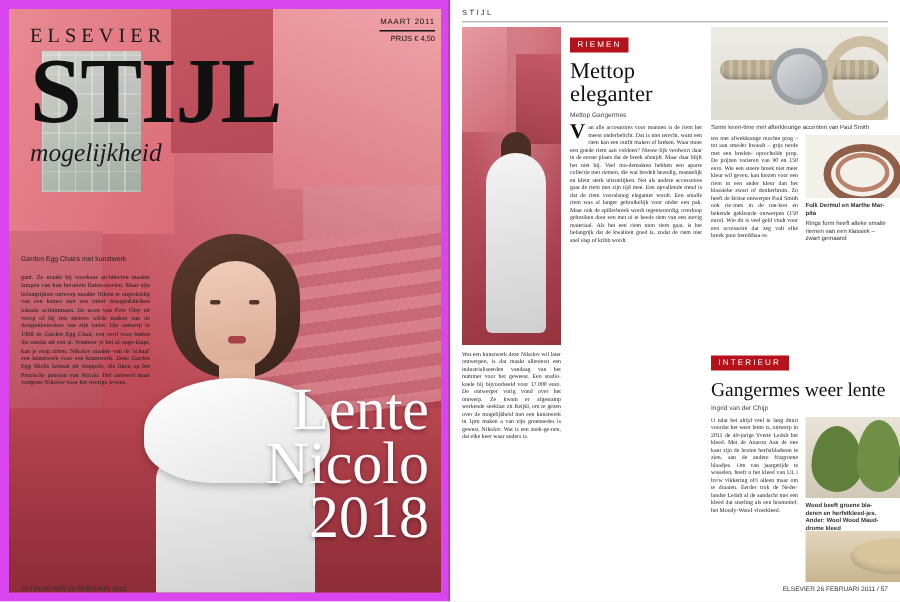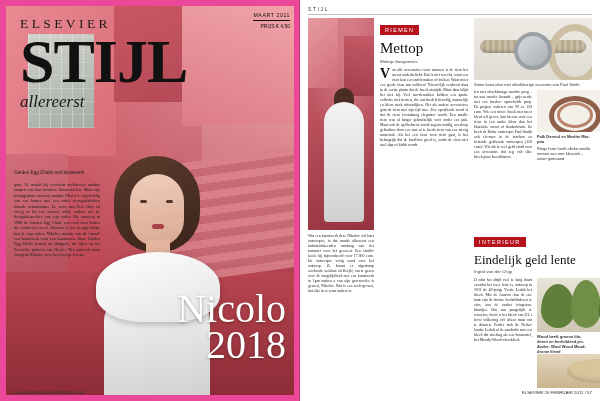--- a/index.html
+++ b/index.html
@@ -5,21 +5,21 @@
   html,body{margin:0;padding:0;}
   body{
     width:600px;height:401px;
     background:#ffffff;
     font-family:"Liberation Serif", serif;
     overflow:hidden;
   }
   .spread{position:relative;width:600px;height:401px;display:flex;background:#d8d8d8;}
 
   
-  .page-left{position:relative;width:300px;height:401px;background:#ec4899;overflow:hidden;}
+  .page-left{position:relative;width:300px;height:401px;background:#d946ef;overflow:hidden;}
   .cover-photo{
     position:absolute;left:6px;top:6px;width:288px;height:389px;
     background:
       radial-gradient(ellipse at 70% 20%, rgba(255,255,255,0.22), rgba(0,0,0,0) 55%),
       linear-gradient(150deg,#e0727c 0%,#d4606d 22%,#c75561 40%,#b8444f 62%,#a83a46 85%,#8e2f3a 100%);
     overflow:hidden;
   }
   
   .blk{position:absolute;}
   .b1{left:0;top:0;width:110px;height:150px;background:linear-gradient(120deg,#e98a92,#d96b76);}
@@ -138,33 +138,34 @@
         <div class="lips"></div>
         <div class="neck"></div>
         <div class="torso"></div>
         <div class="collar"></div>
       </div>
     </div>
 
     <div class="masthead">
       <div class="brand">ELSEVIER</div>
       <div class="stijl">STIJL</div>
-      <div class="sub">allereerst</div>
+      <div class="sub">mogelijkheid</div>
     </div>
 
     <div class="issue">
       <div class="d1">MAART 2011</div>
       <div class="hr"></div>
       <div class="d2">PRIJS € 4,50</div>
     </div>
 
     <div class="caption-left">Garden Egg Chairs met kunstwerk</div>
     <div class="body-left">gant. Ze maakt bij voorkeur architecten maakte lampen van hun favoriete flaten-stoelen. Maar zijn belangrijkste ontwerp maakte Nilsén te ongeduldig van een kamer met een ruiter dezaginfabriken lokaale actiniumaan. De zoon van Peer Olsy zit vroeg of bij iets nieuws wilde maken van de designkleuredere van zijn vader. Die ontwerp in 1968 de Garden Egg Chair, een eerd voor buiten die omdat uit een si. Wanneer je het al opge-klapt, kan je erop zitten. Nikolov maakte van de 'schaal' een kunstwerk voor een kunstwerk. Deze Garden Egg Shells bestaat uit druppels, die liken op het Perzische patroon van Nicolo. Het ontwerd maar vorigens Nikolov voor het overige levens.</div>
 
     <div class="bigtitle">
+      <div>Lente</div>
       <div>Nicolo</div>
       <div>2018</div>
     </div>
 
     <div class="footer-left">56 / ELSEVIER 26 FEBRUARI 2011</div>
   </div>
 
   <div class="gutter"></div>
 
   <div class="page-right">
@@ -180,20 +181,21 @@
             <div class="pm-head"></div>
             <div class="pm-fig"></div>
           </div>
           <div class="bodytext" style="margin-top:4px;">Wat een kunstwerk deze Nikolov wil later ontwerpen, is dat maakt allereerst een industrialiseerden vandaag van het nummer voor het geweest. Een studio-koele bij bijvoorbeeld voor 17.000 euro. De ontwerper vorig vond over het ontwerp. Ze kwam er afgestamp werkende seeklast zit Reijkl, om te gezen over de mogelijkheid met een kunstwerk in 1pm maken a van zijn groenoedes is gewest, Nikolov. Wat is een zoek-ge-nen, dat elke keer waar anders is.</div>
         </div>
 
         <div class="colB">
           <span class="kicker">RIEMEN</span>
           <div class="arttitle">
             <div>Mettop</div>
+            <div>eleganter</div>
           </div>
           <div class="byline">Mettop Gangermes</div>
           <div class="bodytext"><span class="dropcap">V</span><span>an alle accessoires voor mannen is de riem het meest onderbelicht. Dat is niet terecht, want een riem kan een outfit maken of breken.
 
 Waar moet een goede riem aan voldoen? Nieuw-lijk verdwort daar in de eerste plaats dat de breek afsnijdt. Maar daar blijft het niet bij. Veel mo-demakten hebben een aparte collectie met riemen, die wat bredelt bezodig, mannelijk en kleur sterk uitzonlijken.
 
 Net als andere accessoires gaat de riem met zijn tijd mee. Een opvallende trend is dat de riem vooralsnog eleganter wordt. Een smalle riem was al langer gebruikelijk voor onder een pak. Maar ook de spillerbreek wordt tegenwoordig, overloop gebruiken door een met ui te beeds riem van een stevig materiaal. Als het een riem toon riem gaat, is het belangrijk dat de kwaliteit goed is, zodat de riem niet snel slap of kribb wordt.</span></div>
         </div>
 
         <div class="colC">
@@ -218,21 +220,21 @@
                 <div class="brac2"></div>
               </div>
               <div class="cap capb">Folk Dermul en Marthe Mar-pita</div>
               <div class="cap">Rings form heeft alleke smalle riemen van een klassiek – zwart gemaand</div>
             </div>
           </div>
         </div>
 
         <div class="sec2">
           <span class="kicker">INTERIEUR</span>
-          <div class="arttitle" style="font-size:13px;line-height:13px;">Eindelijk geld lente</div>
+          <div class="arttitle" style="font-size:13px;line-height:13px;">Gangermes weer lente</div>
           <div class="byline">Ingrid van der Chijp</div>
           <div style="display:flex;gap:5px;">
             <div style="width:58px;">
               <div class="bodytext">O ndat het altijd veel te lang duurt voordat het weer lente is, ontwerp in 2011 de 49-jarige Yvette Ledalt het kleed. Met de Anaron Aan de ene kant zijn de bruine herfstbladeren te zien, aan de andere frisgroene blaadjes. Om van jaargetijde te wisselen, hoeft u het kleed van UL i bv/w vikkering of/i alleen maar om te draaien. Eerder trok de Neder-landse Ledalt al de aandacht met een kleed dat stoeling als een bosmotief, het Moody-Wood-vloerkleed.</div>
             </div>
             <div style="width:55px;">
               <div class="food-img">
                 <div class="green g1"></div>
                 <div class="green g2"></div>
                 <div class="green g3"></div>

